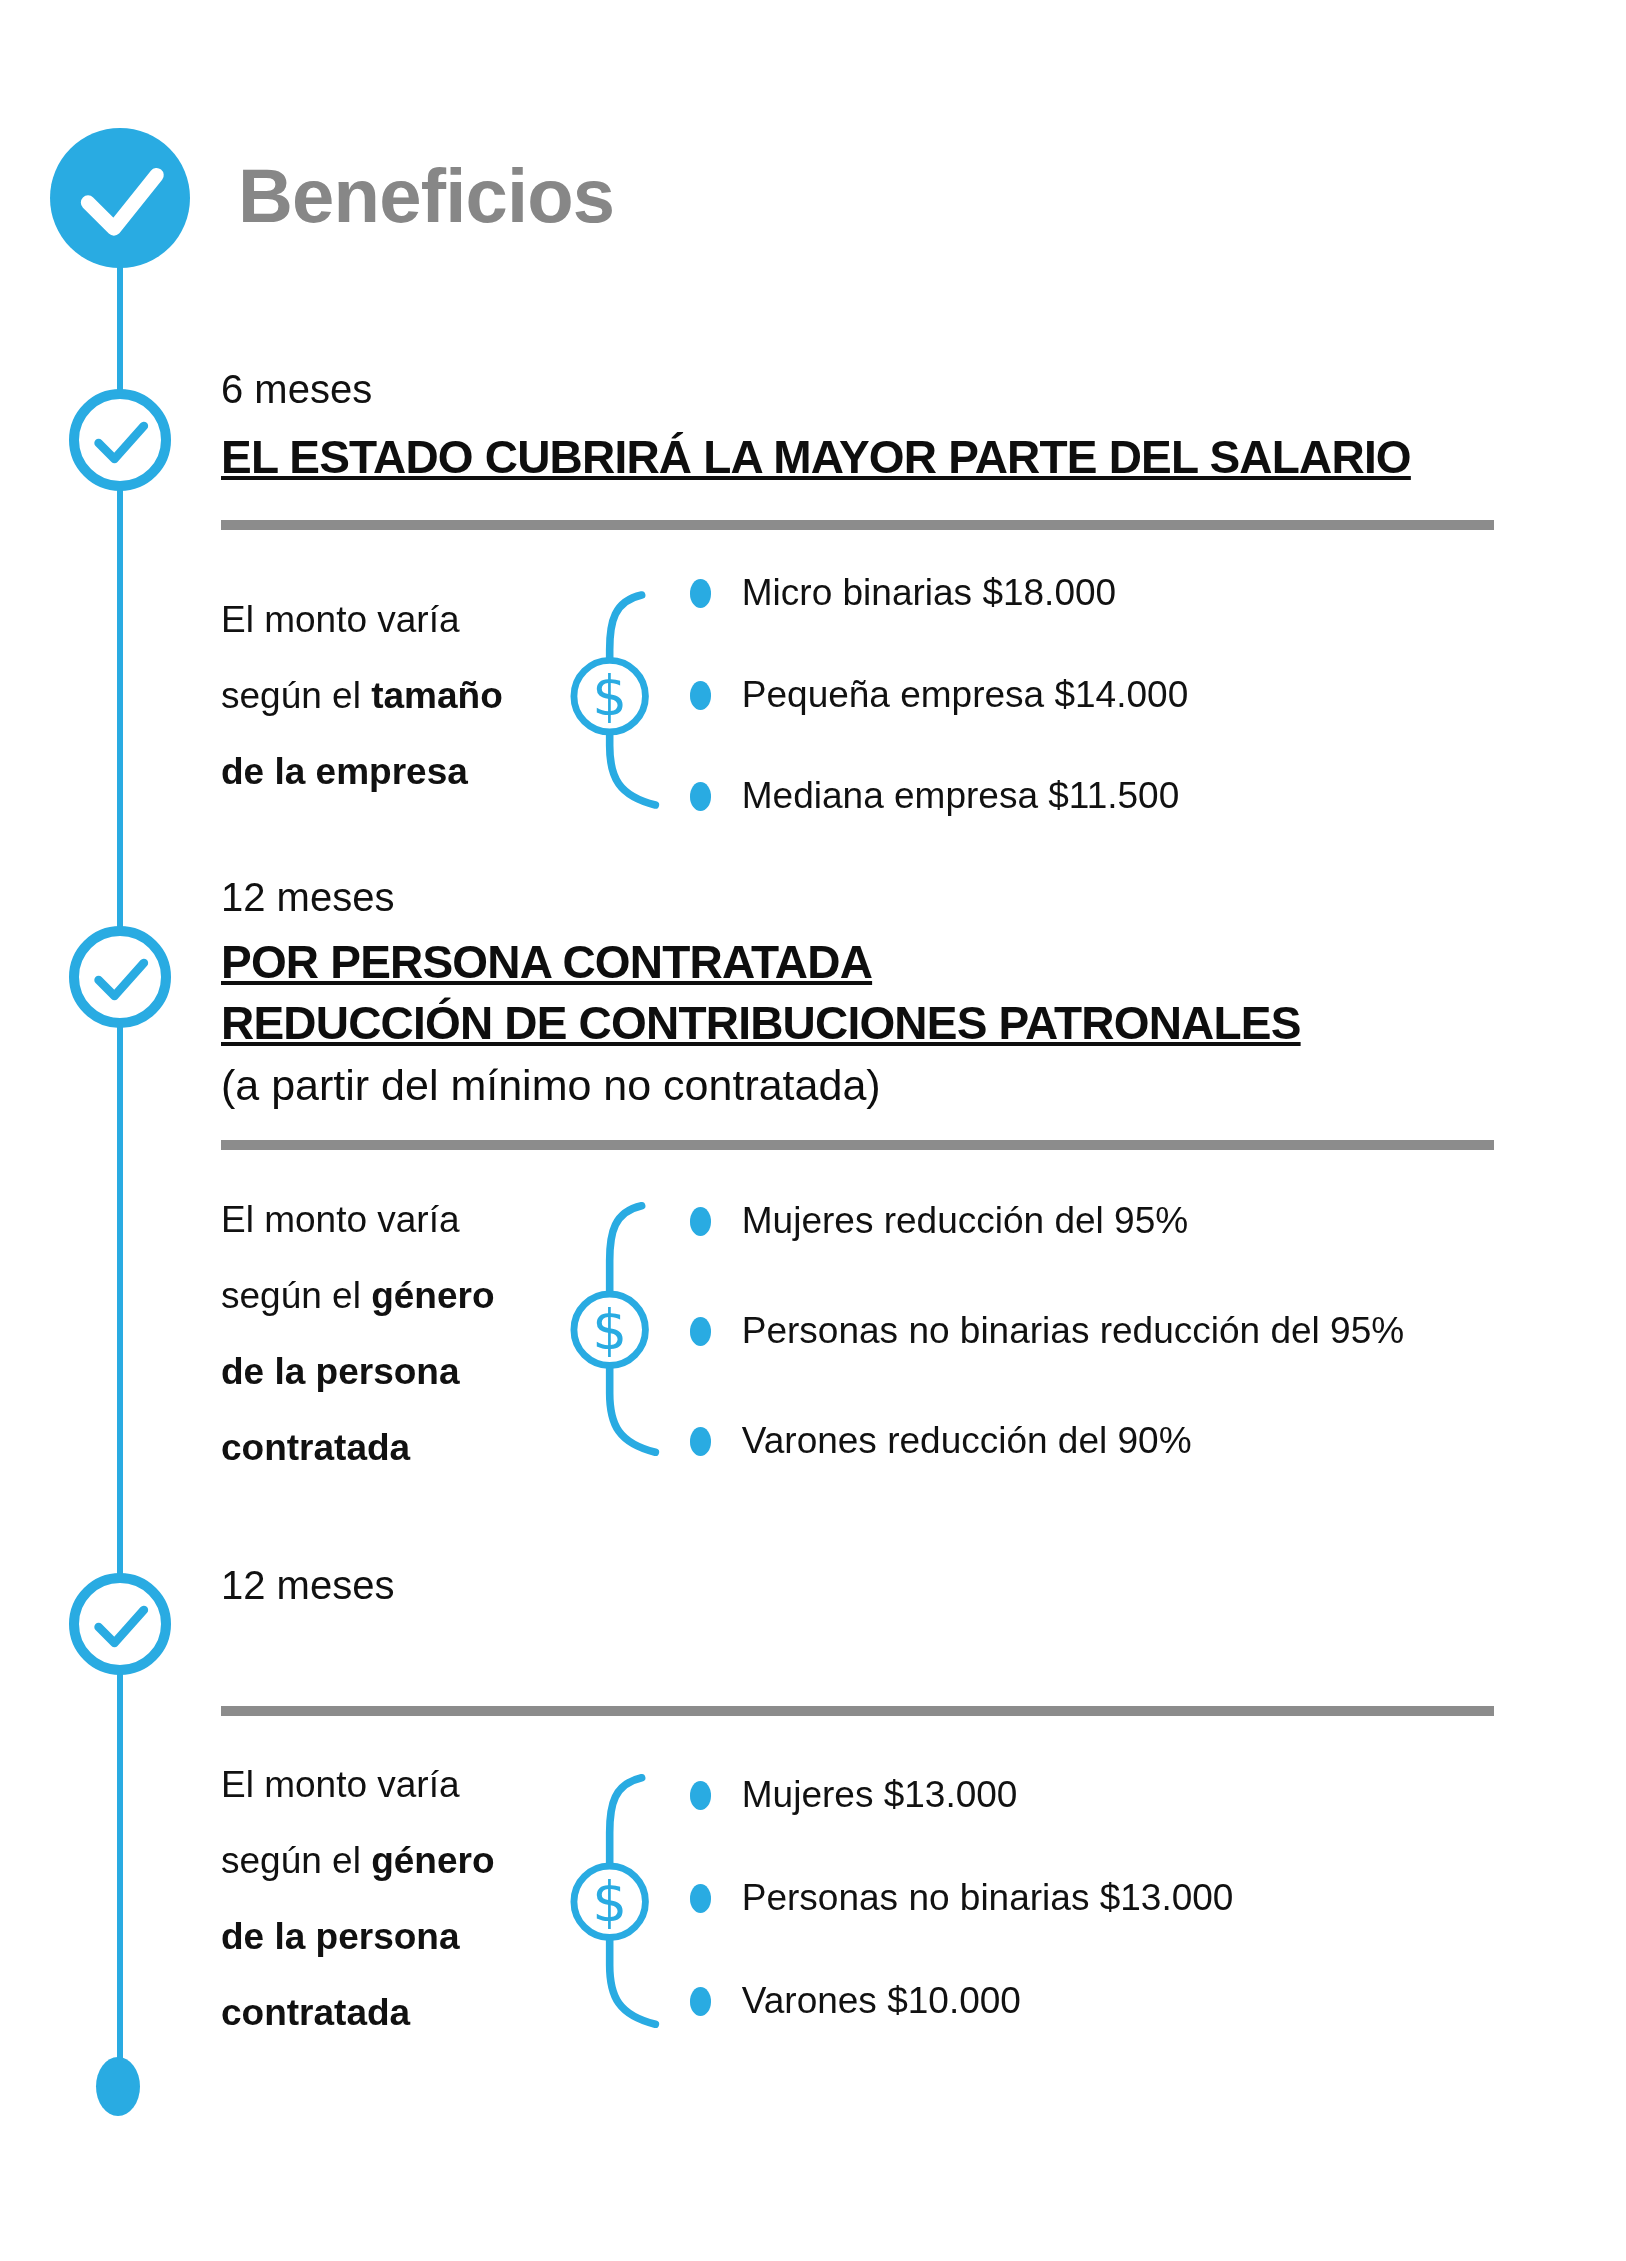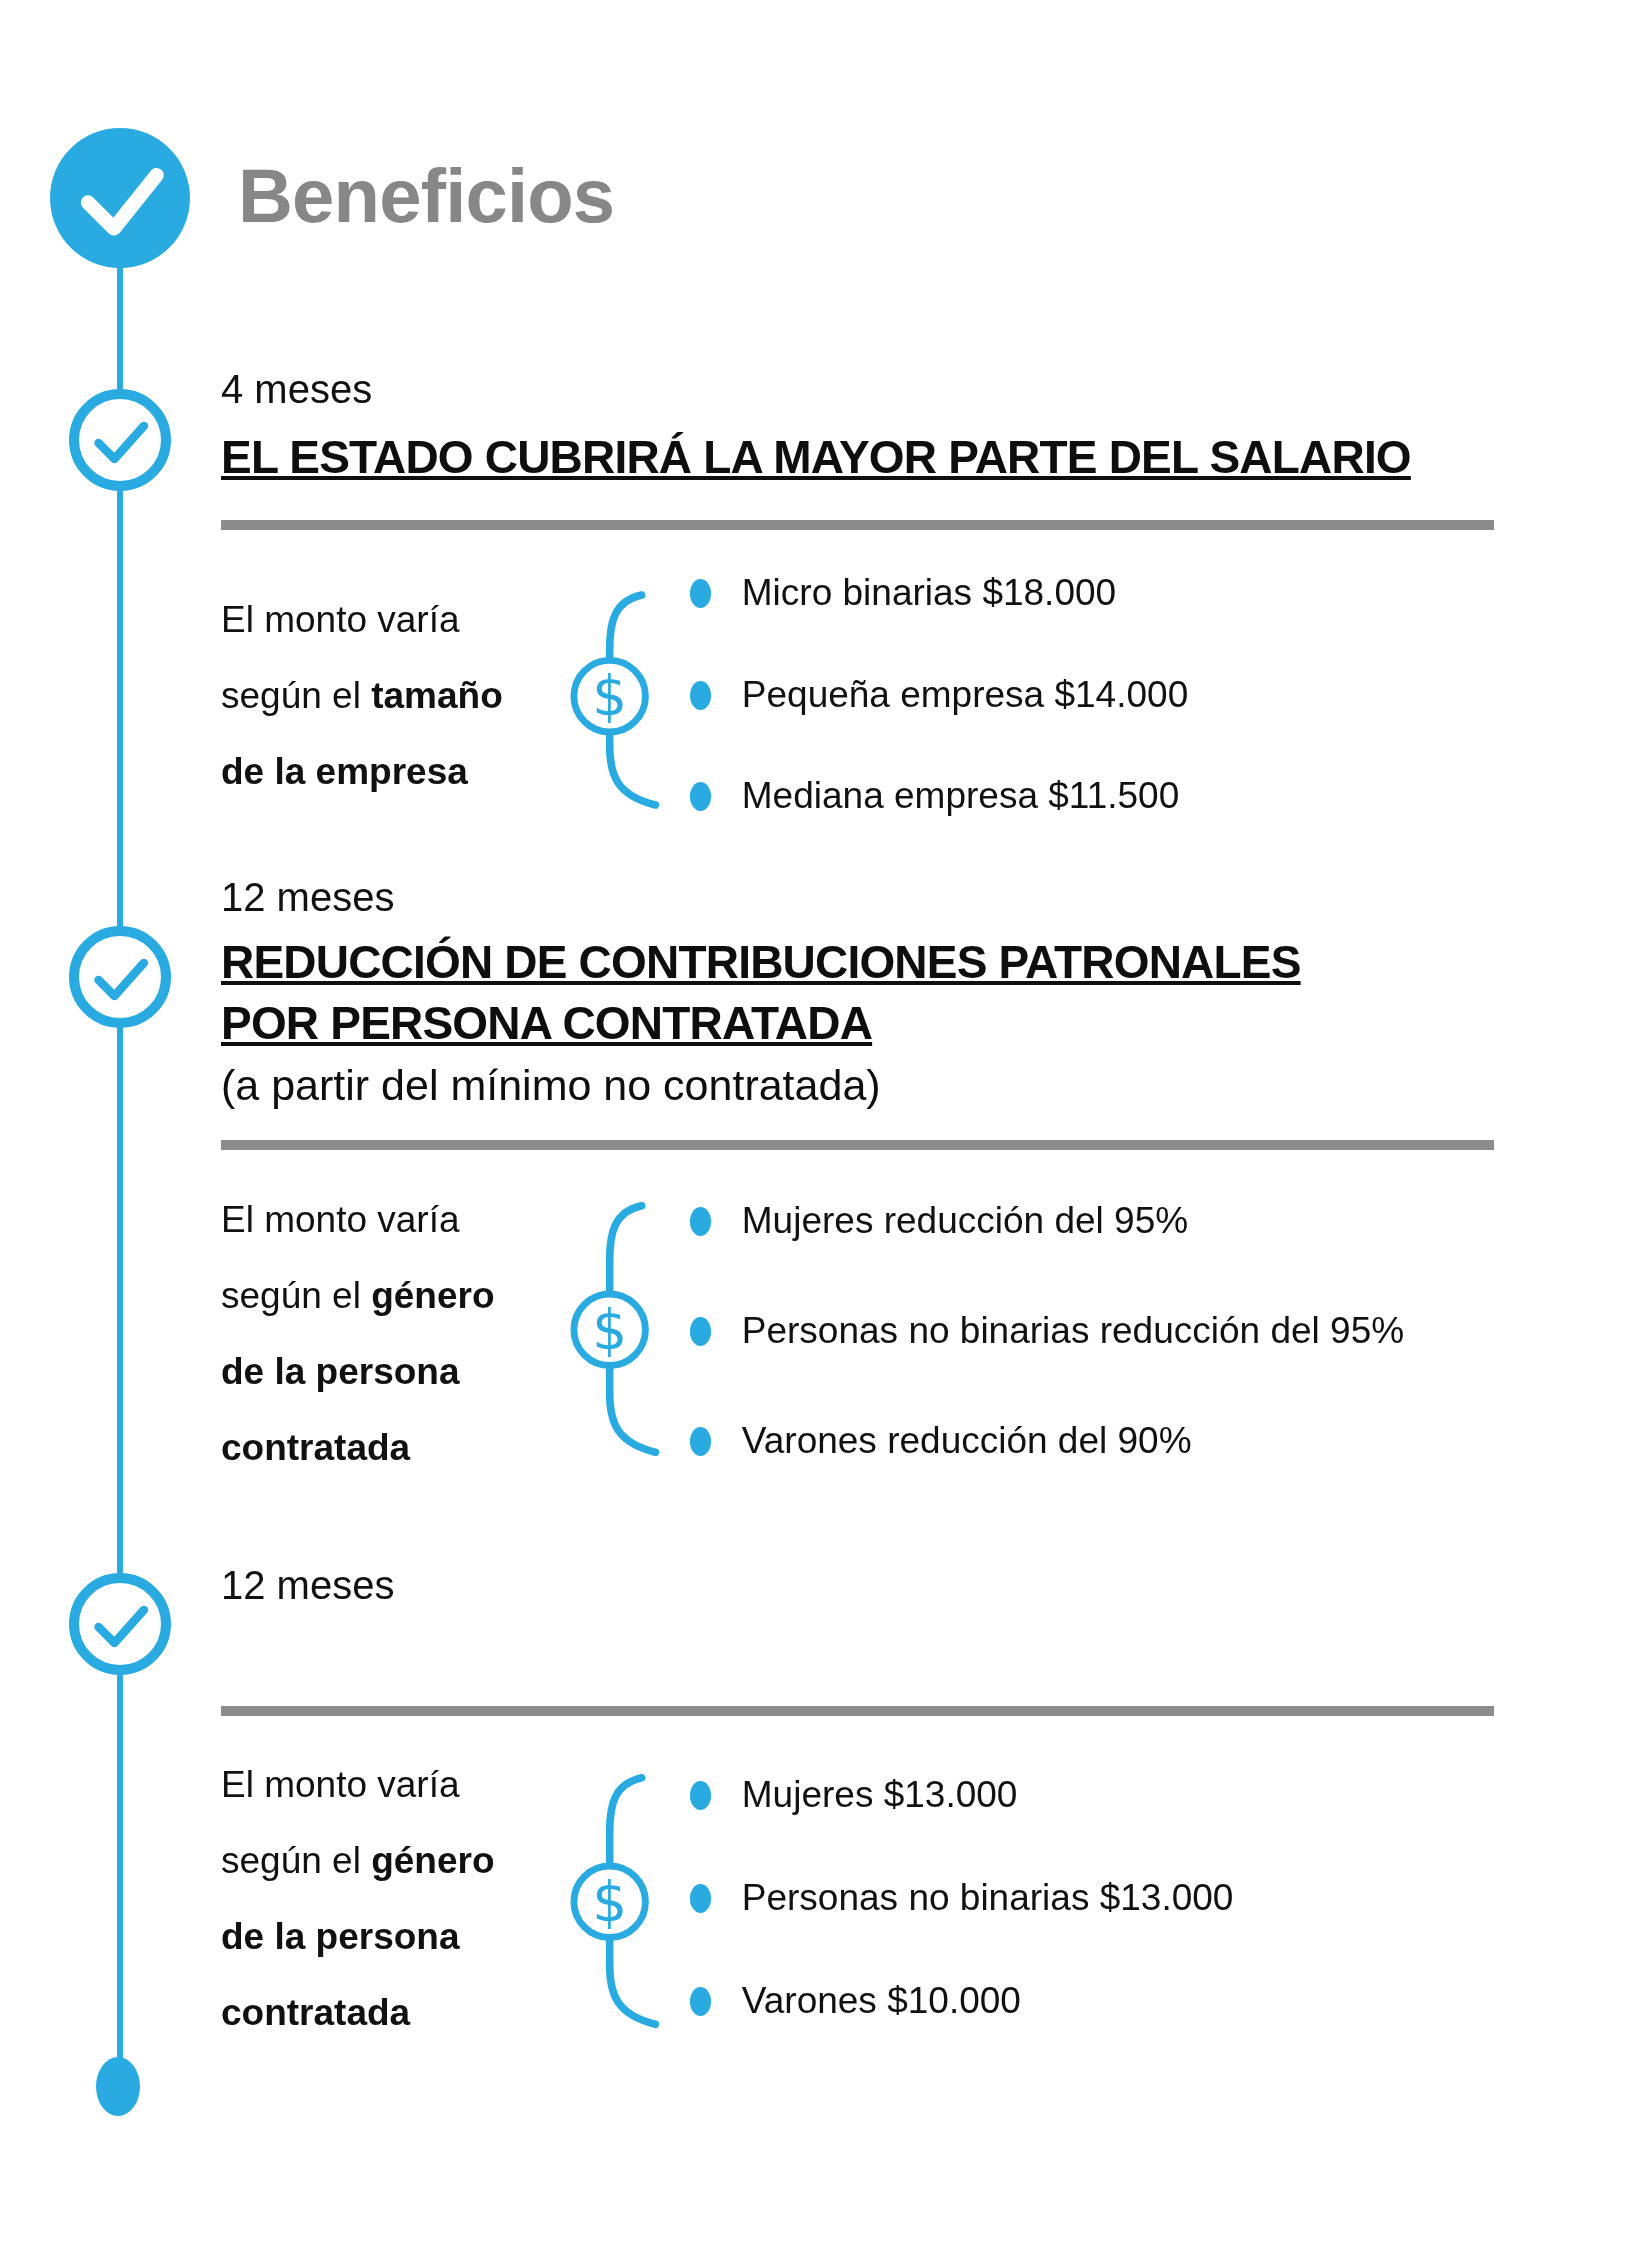--- a/index.html
+++ b/index.html
@@ -59,21 +59,21 @@
     </svg>
   </div>
   <div class="marker" style="top:1573px">
     <svg width="82" height="82" viewBox="0 0 134 134">
       <polyline points="32,72 58,98 106,44" fill="none" stroke="#29ABE2" stroke-width="14" stroke-linecap="round" stroke-linejoin="round"></polyline>
     </svg>
   </div>
 
   <div class="end-dot"></div>
 
-  <div class="duration" style="top:367px">4 meses</div>
+  <div class="duration" style="top:367px">6 meses</div>
   <div class="heading" style="top:427px">EL ESTADO CUBRIRÁ LA MAYOR PARTE DEL SALARIO</div>
   <div class="rule" style="top:520px"></div>
 
   <div class="left-col" style="top:582px">
     <div><span>El monto varía</span><b></b></div>
     <div><span>según el </span><b>tamaño</b></div>
     <div><span></span><b>de la empresa</b></div>
   </div>
 
   <svg class="bracket-svg" style="left:526px;top:587px" width="213" height="229" viewBox="0 0 280 300">
@@ -90,22 +90,22 @@
     <span class="bullet"></span>
     <span class="item-text"><span>Pequeña empresa </span><b>$14.000</b></span>
   </div>
   <div class="item" style="top:796px">
     <span class="bullet"></span>
     <span class="item-text"><span>Mediana empresa </span><b>$11.500</b></span>
   </div>
 
   <div class="duration" style="top:875px">12 meses</div>
   <div class="heading" style="top:932px">
+    <div>POR PERSONA CONTRATADA</div>
     <div>REDUCCIÓN DE CONTRIBUCIONES PATRONALES</div>
-    <div>POR PERSONA CONTRATADA</div>
   </div>
   <div class="subnote" style="top:1061px">(a partir del mínimo no contratada)</div>
   <div class="rule" style="top:1140px"></div>
 
   <div class="left-col" style="top:1182px">
     <div><span>El monto varía</span><b></b></div>
     <div><span>según el </span><b>género</b></div>
     <div><span></span><b>de la persona</b></div>
     <div><span></span><b>contratada</b></div>
   </div>

